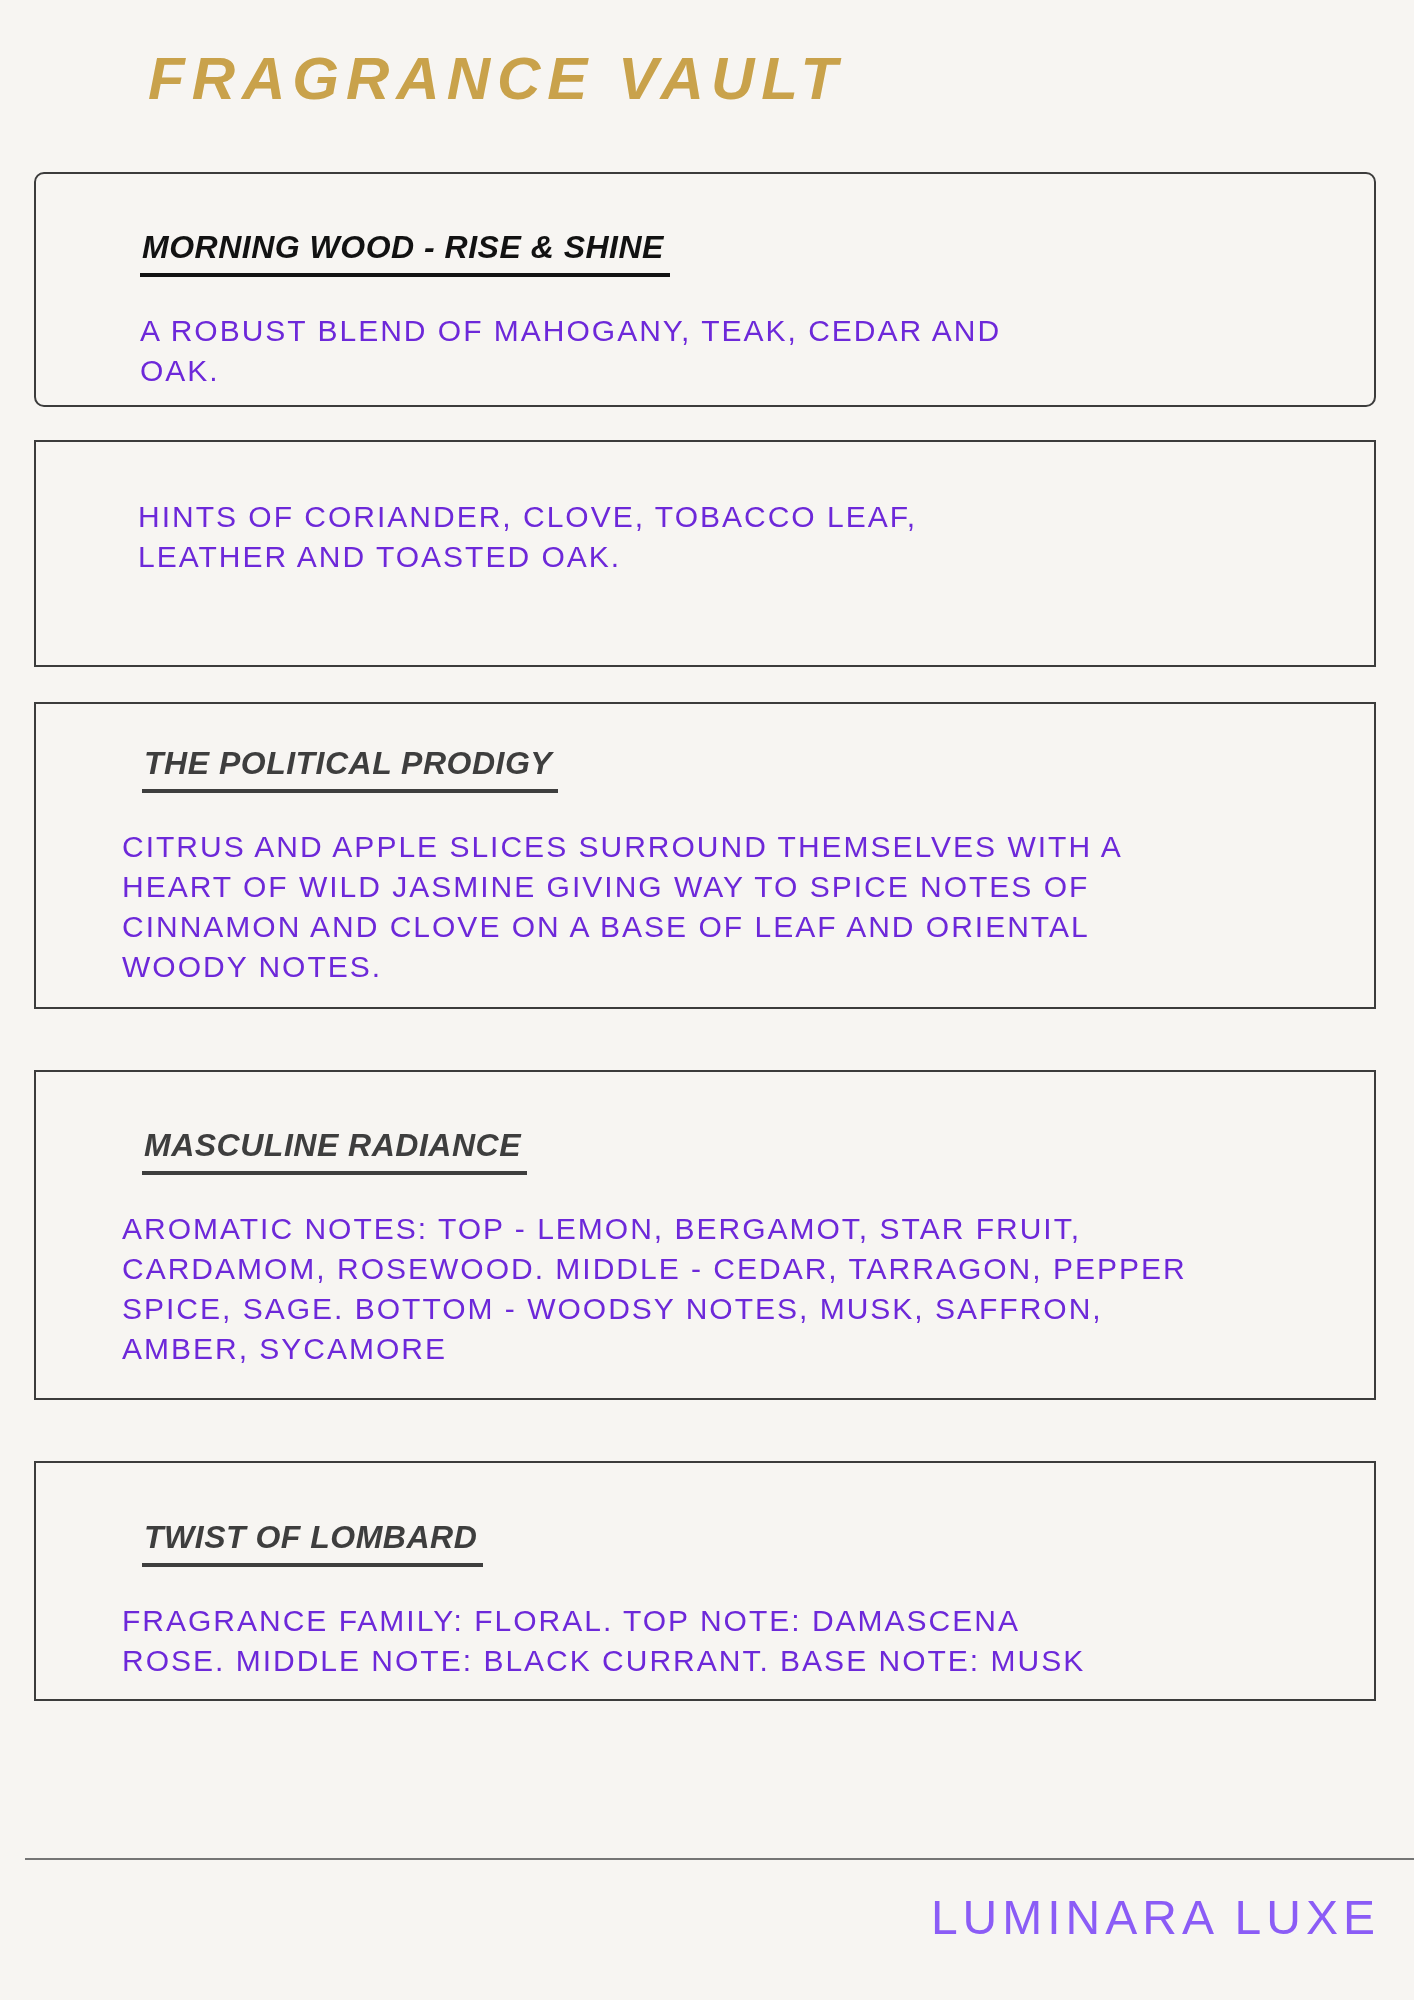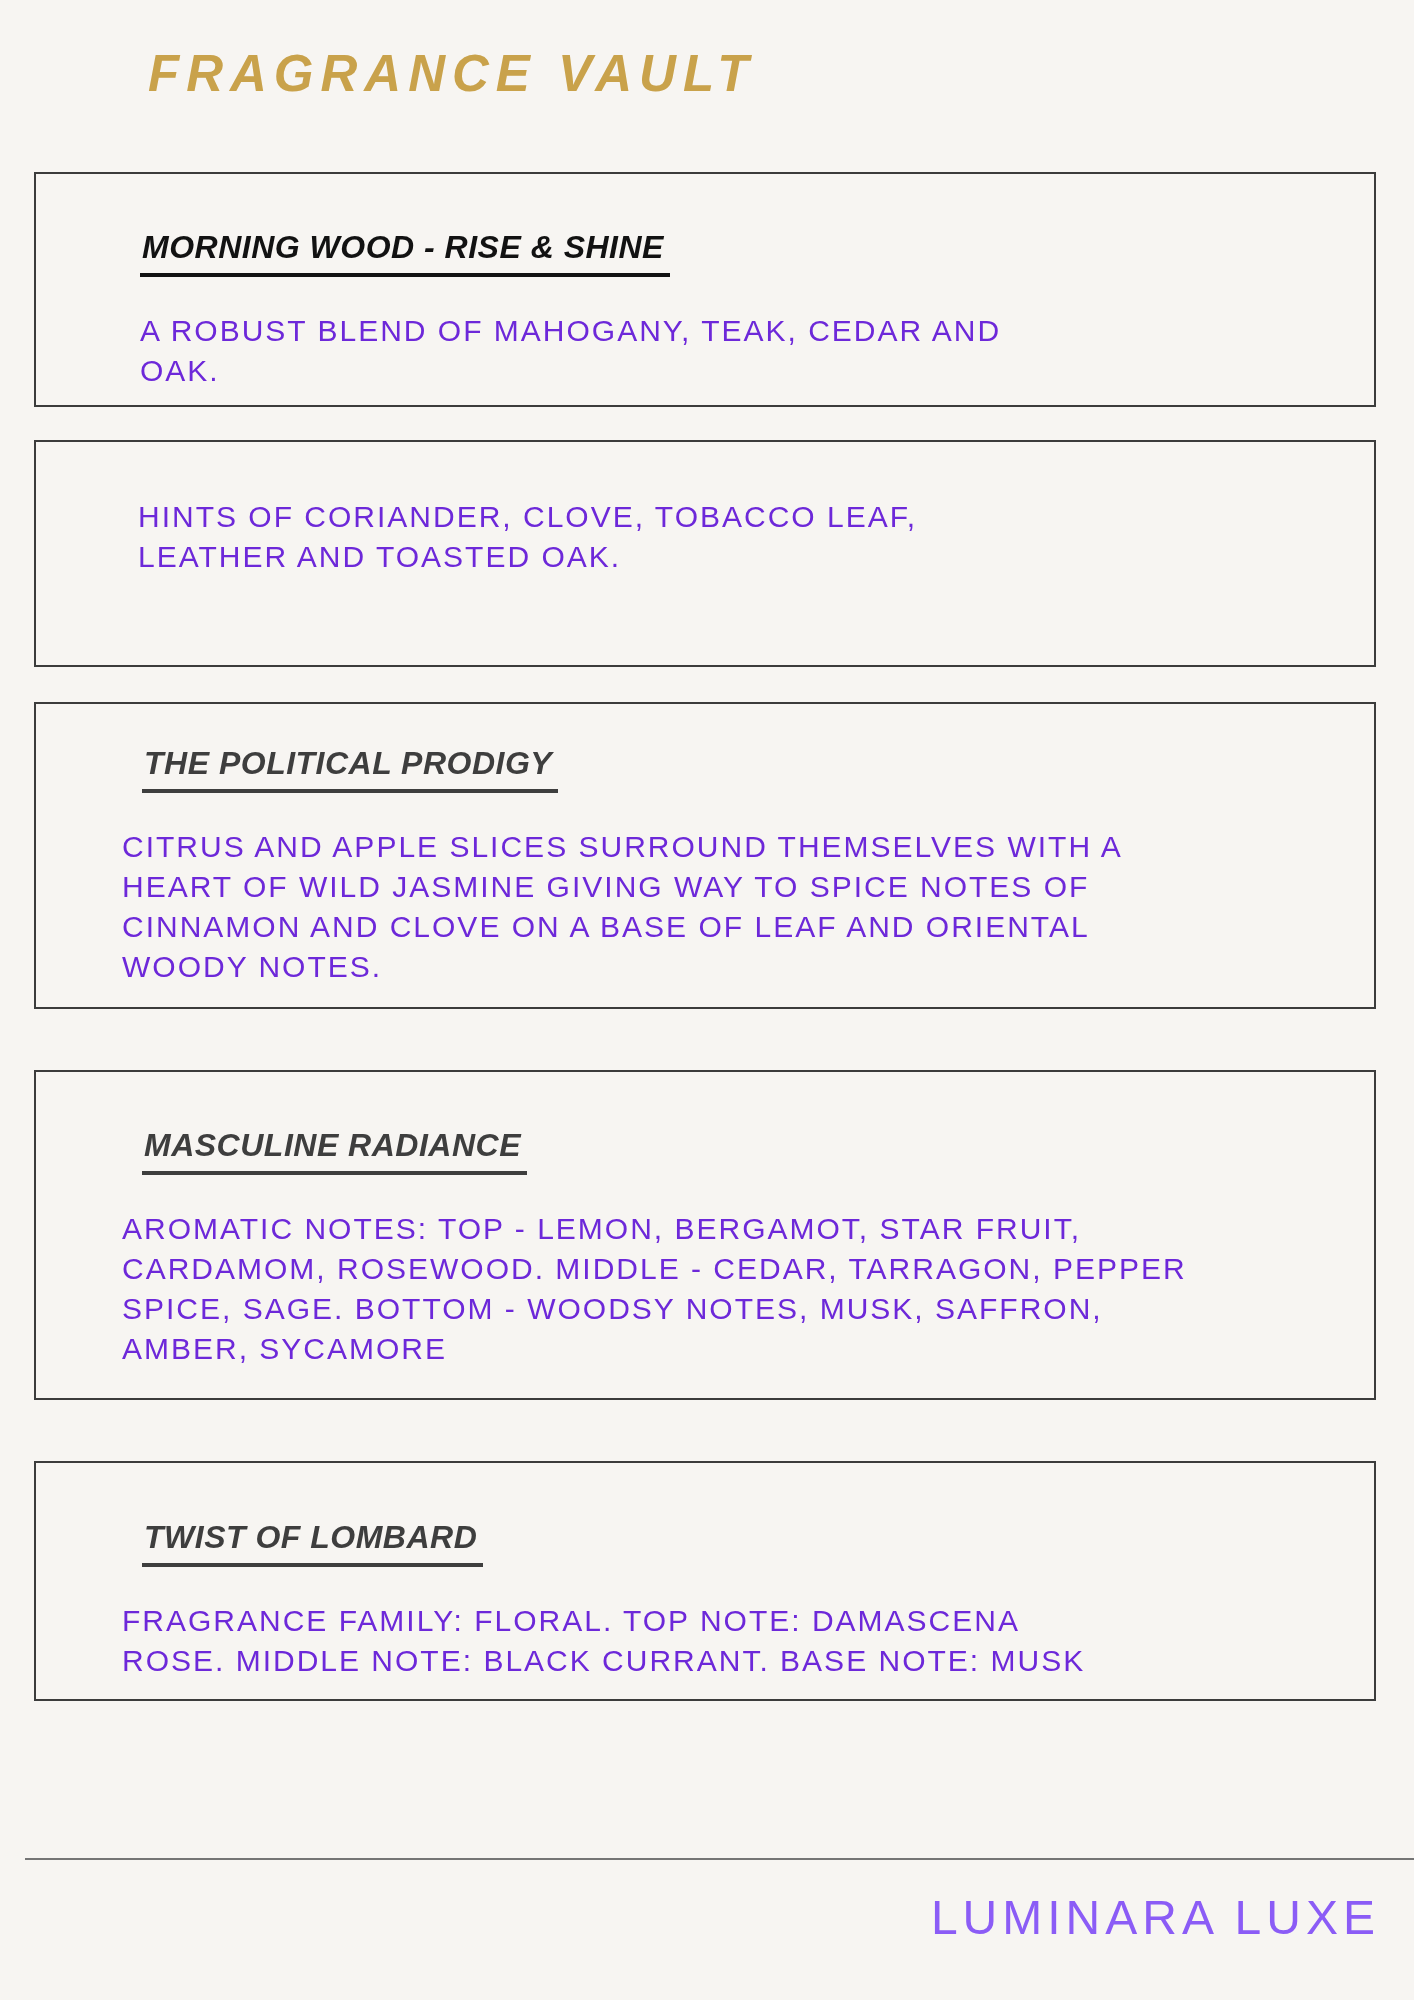--- a/index.html
+++ b/index.html
@@ -11,36 +11,36 @@
   }
   .page {
     position:relative;
     width:1414px; height:2000px;
     background:#f7f5f2;
     overflow:hidden;
   }
   .title {
     position:absolute;
     left:148px; top:44px;
-    font-size:51px;
+    font-size:60px;
     font-weight:bold;
     font-style:italic;
     letter-spacing:7px;
     color:#c9a24b;
     white-space:nowrap;
   }
   .card {
     position:absolute;
     left:34px;
     width:1342px;
     border:2px solid #3c3c3c;
     box-sizing:border-box;
     background:transparent;
   }
-  .card-1 { top:172px;  height:235px; padding:55px 40px 0 104px; }
+  .card-1 { top:172px;  height:235px; padding:55px 40px 0 104px;border-radius:10px; }
   .card-2 { top:440px;  height:227px; padding:55px 40px 0 102px; }
   .card-3 { top:702px;  height:307px; padding:41px 40px 0 86px;  }
   .card-4 { top:1070px; height:330px; padding:55px 40px 0 86px;  }
   .card-5 { top:1461px; height:240px; padding:56px 16px 0 86px;  }
   .card-title {
     display:inline-block;
     font-size:32px;
     font-weight:bold;
     font-style:italic;
     letter-spacing:0.5px;

